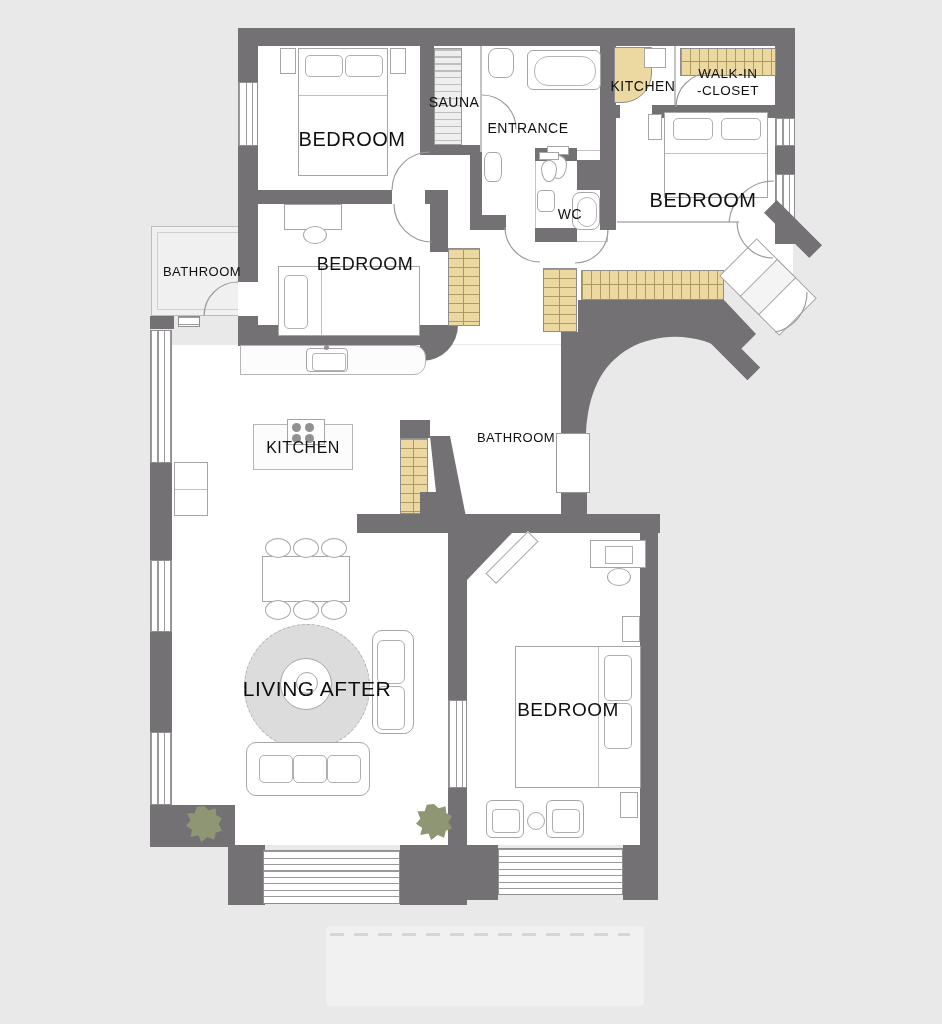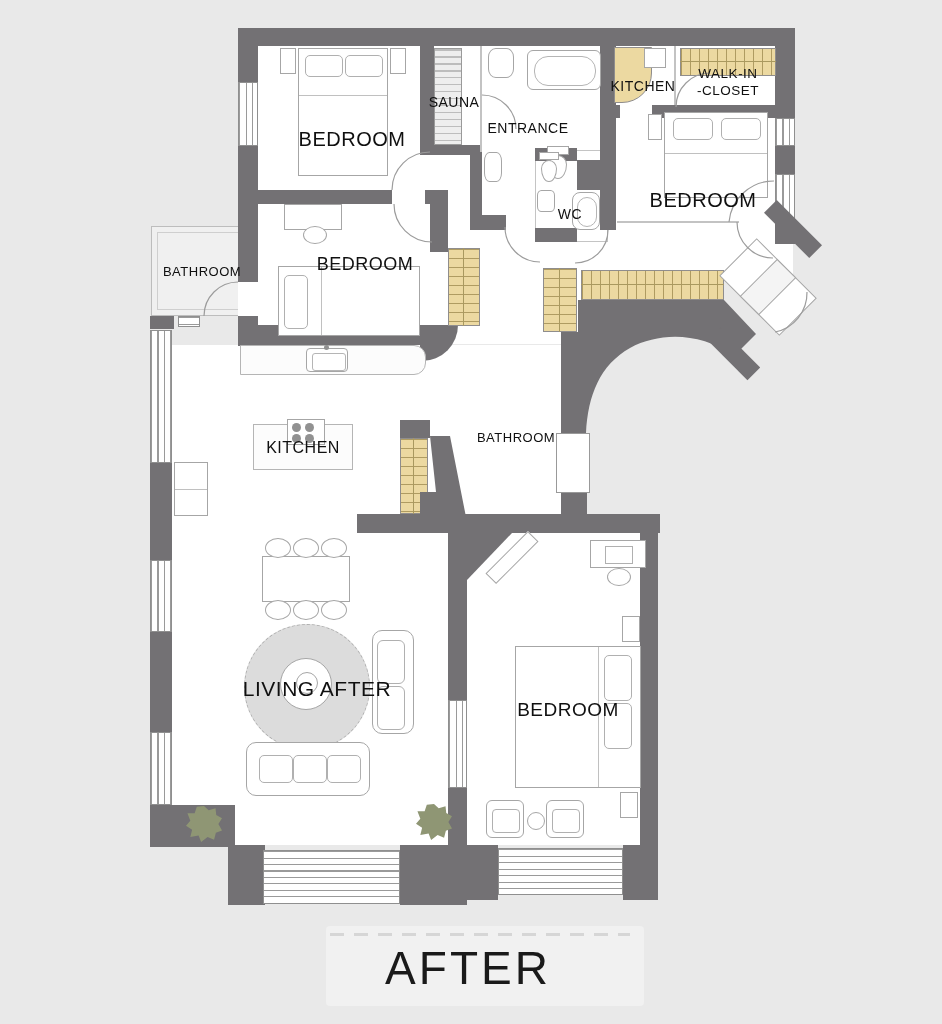--- a/index.html
+++ b/index.html
@@ -265,15 +265,14 @@
   <div class="lbl" style="left:570px;top:214px;font-size:14px;">WC</div>
   <div class="lbl" style="left:202px;top:271px;font-size:13px;">BATHROOM</div>
   <div class="lbl" style="left:365px;top:264px;font-size:18px;">BEDROOM</div>
   <div class="lbl" style="left:303px;top:448px;font-size:16px;text-align:right;">KITCHEN</div>
   <div class="lbl" style="left:516px;top:437px;font-size:13px;">BATHROOM</div>
   <div class="lbl" style="left:317px;top:689px;font-size:21px;">LIVING AFTER</div>
   <div class="lbl" style="left:568px;top:710px;font-size:19px;">BEDROOM</div>
 
   <div class="caption-band" style="left:326px;top:926px;width:318px;height:80px;"></div>
   <div class="dashline" style="left:330px;top:933px;width:300px;height:3px;"></div>
-  <div class="lbl" style="left:468px;top:968px;font-size:46px;letter-spacing:3px;color:#1a1a1a;">AFTER</div>
 
 </div>
 
 </body></html>

